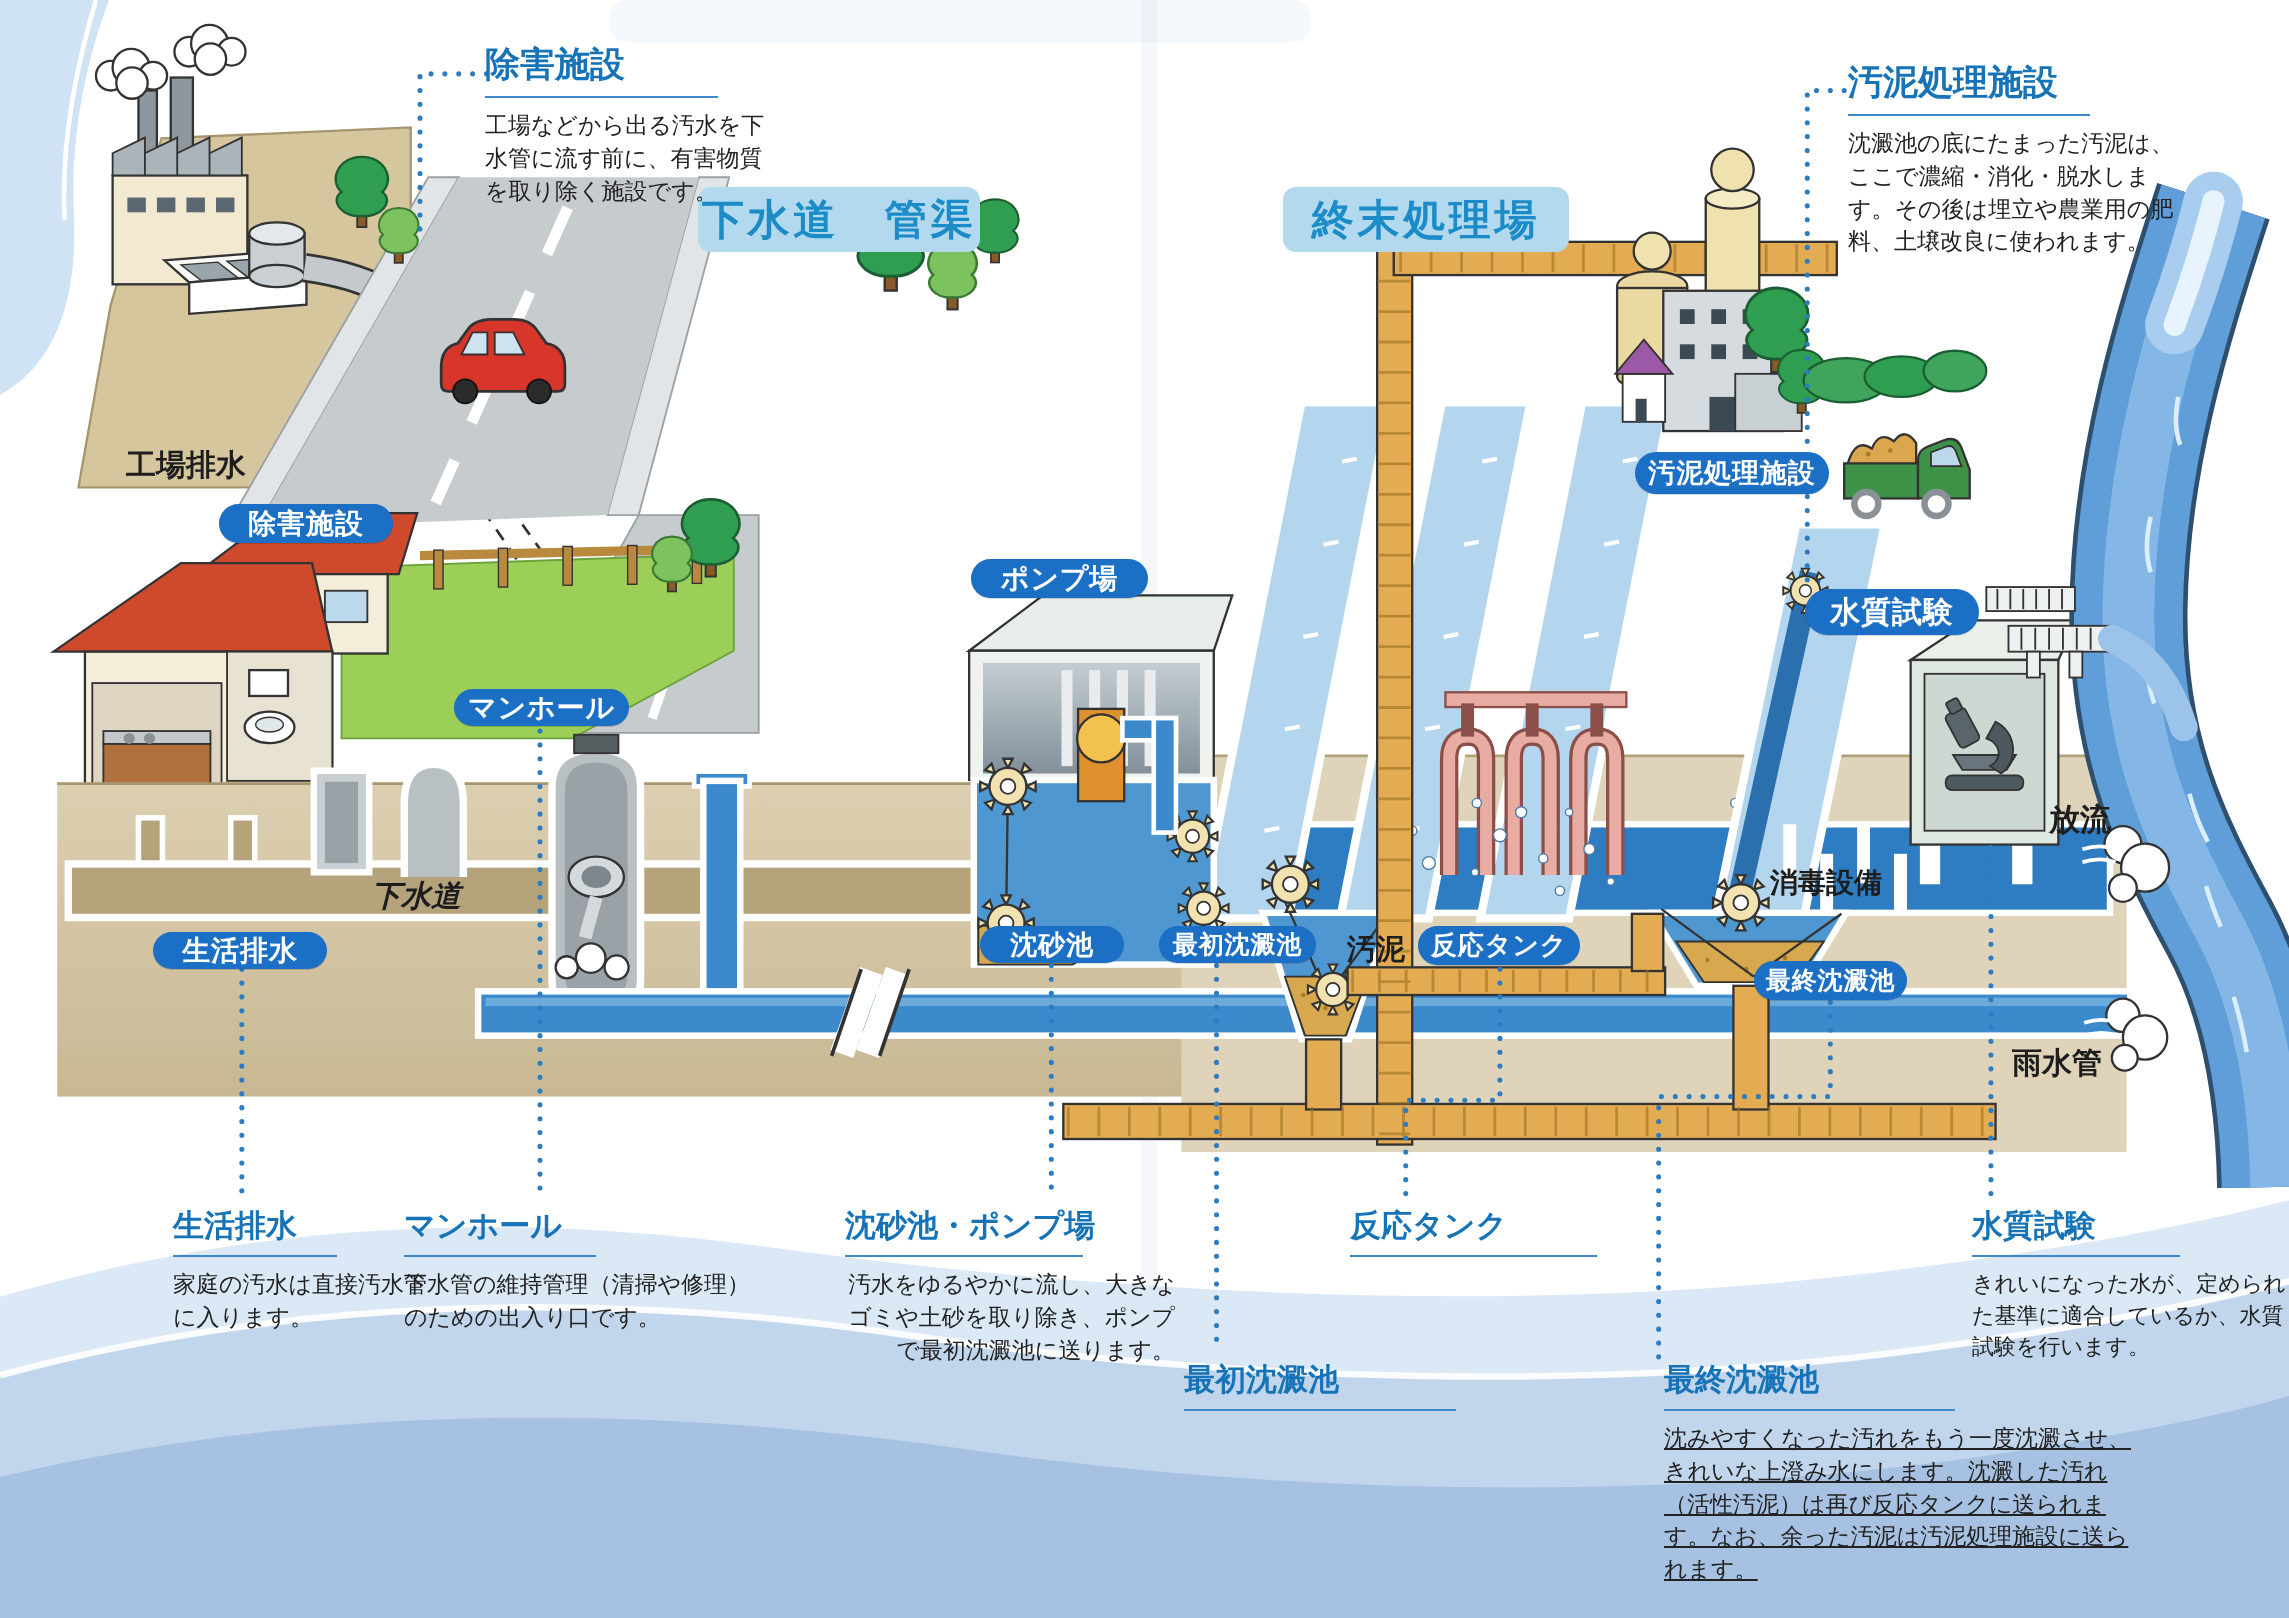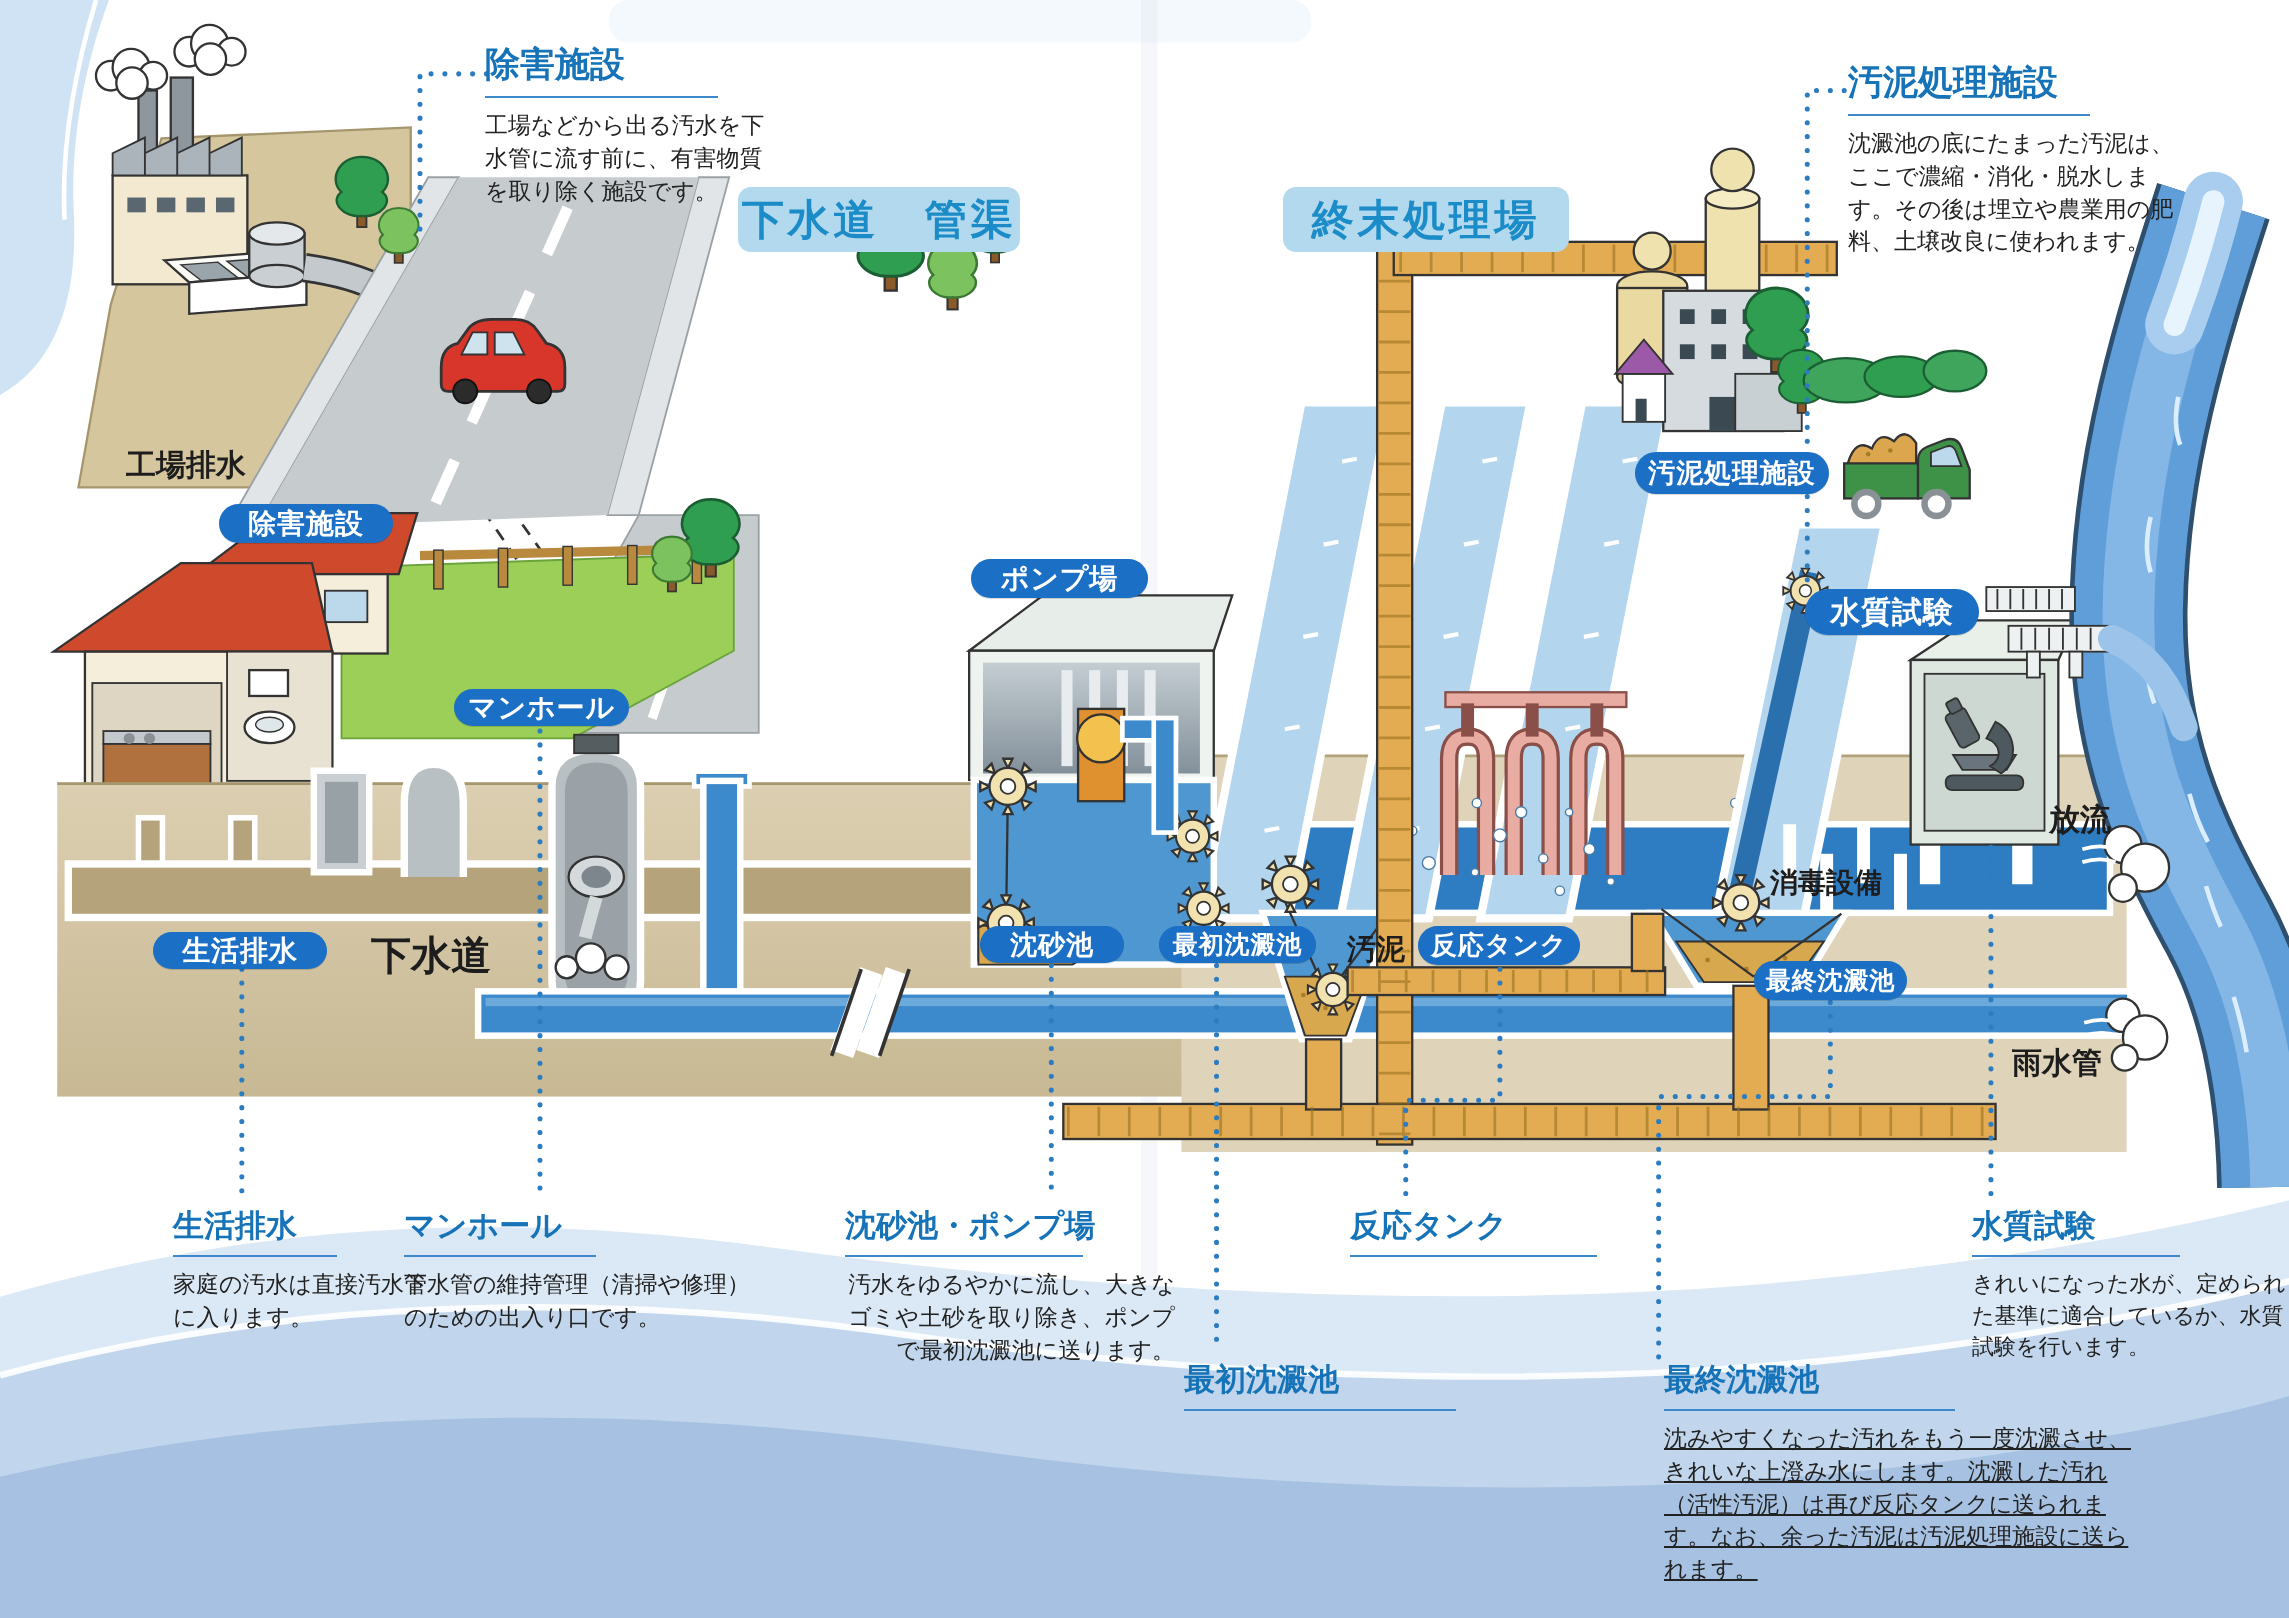--- a/index.html
+++ b/index.html
@@ -446,36 +446,36 @@
     <path d="M262,1050 L262,1300"></path>
     <path d="M585,792 L585,1300"></path>
     <path d="M1139,1046 L1139,1300"></path>
     <path d="M1318,1046 L1318,1462"></path>
     <path d="M1625,1050 L1625,1192 L1523,1192 L1523,1308"></path>
     <path d="M1983,1086 L1983,1188 L1797,1188 L1797,1472"></path>
     <path d="M2157,918 L2157,1300"></path>
   </g>
 </svg>
 
-<div class="title-box" style="left:738px;top:187px;width:282px;height:65px;">下水道　管渠</div>
+<div class="title-box" style="left:698px;top:187px;width:282px;height:65px;">下水道　管渠</div>
 <div class="title-box" style="left:1283px;top:187px;width:286px;height:65px;">終末処理場</div>
 
 <div class="badge" style="left:219px;top:504px;width:174px;height:39px;font-size:28px;">除害施設</div>
 <div class="badge" style="left:153px;top:932px;width:174px;height:37px;font-size:28px;">生活排水</div>
 <div class="badge" style="left:454px;top:689px;width:175px;height:37px;font-size:28px;">マンホール</div>
 <div class="badge" style="left:971px;top:559px;width:177px;height:39px;font-size:28px;">ポンプ場</div>
 <div class="badge" style="left:980px;top:926px;width:144px;height:37px;font-size:27px;">沈砂池</div>
 <div class="badge" style="left:1159px;top:926px;width:157px;height:37px;font-size:25px;">最初沈澱池</div>
 <div class="badge" style="left:1418px;top:926px;width:162px;height:39px;font-size:26px;">反応タンク</div>
 <div class="badge" style="left:1754px;top:961px;width:153px;height:39px;font-size:25px;">最終沈澱池</div>
 <div class="badge" style="left:1805px;top:589px;width:174px;height:46px;font-size:30px;">水質試験</div>
 <div class="badge" style="left:1635px;top:452px;width:194px;height:42px;font-size:27px;">汚泥処理施設</div>
 
 <div class="lbl" style="left:126px;top:445px;font-size:30px;">工場排水</div>
-<div class="lbl" style="left:371px;top:928px;font-size:40px;">下水道</div>
+<div class="lbl" style="left:371px;top:876px;font-size:30px;font-style:italic;">下水道</div>
 <div class="lbl" style="left:1347px;top:930px;font-size:29px;">汚泥</div>
 <div class="lbl" style="left:1770px;top:864px;font-size:28px;">消毒設備</div>
 <div class="lbl" style="left:2049px;top:799px;font-size:31px;">放流</div>
 <div class="lbl" style="left:2012px;top:1043px;font-size:30px;">雨水管</div>
 
 <div class="co" style="left:485px;top:41px;">
   <div class="co-h big">除害施設</div>
   <div class="co-u" style="width:233px;"></div>
   <div class="co-b" style="width:286px;">工場などから出る汚水を下水管に流す前に、有害物質を取り除く施設です。</div>
 </div>

